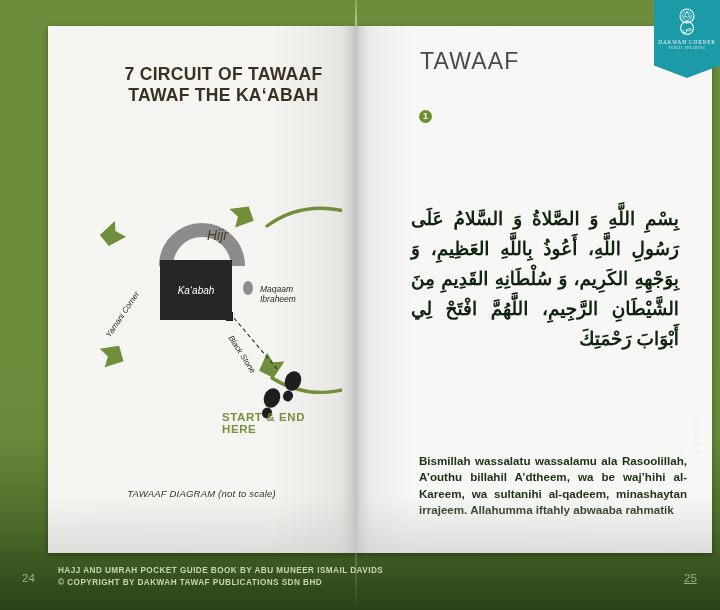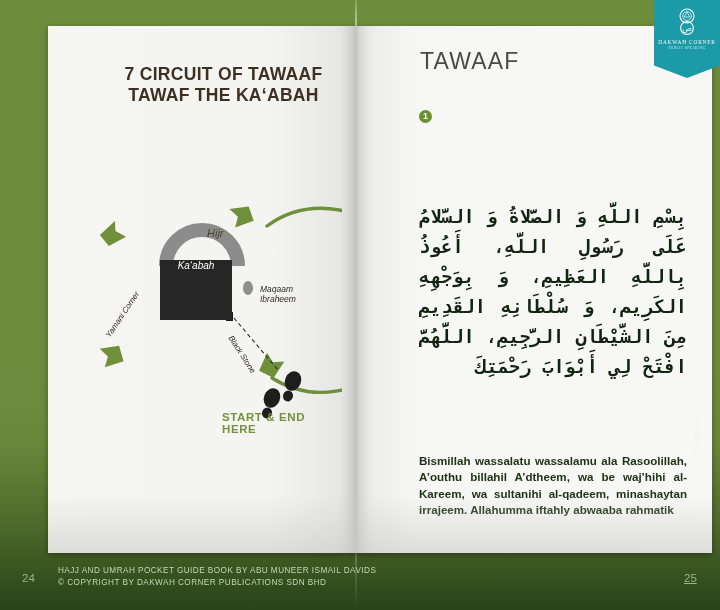--- a/index.html
+++ b/index.html
@@ -61,33 +61,33 @@
     color:#3c3121;font-weight:bold;font-size:17.5px;line-height:1.22;
     letter-spacing:.3px;
     font-family:"Liberation Sans", sans-serif;
   }
   .left-title span{display:block;margin-left:44px;}
 
   .diagram{position:absolute;left:14px;top:140px;width:280px;height:300px;}
   .diagram svg{display:block;}
 
   .dg-label{position:absolute;font-style:italic;font-size:9px;color:#3c3224;white-space:nowrap;}
-  .lbl-hijr{left:145px;top:61px;font-size:11px;color:#4a3f2c;}
+  .lbl-hijr{left:145px;top:61px;font-size:14px;color:#4a3f2c;}
   .lbl-kaabah{left:0;top:0;font-size:10px;color:#ffffff;font-style:italic;}
   .lbl-maqaam{left:198px;top:118px;font-size:8.5px;line-height:1.18;color:#2f2a20;font-style:italic;}
   .lbl-yamani{left:42px;top:168px;font-size:8px;color:#2f2a20;transform:rotate(-56deg);transform-origin:left top;font-style:italic;}
   .lbl-black{left:172px;top:168px;font-size:8px;color:#2f2a20;transform:rotate(57deg);transform-origin:left top;font-style:italic;}
 
   .start-end{
     position:absolute;left:160px;top:245px;
     color:#78913f;font-weight:bold;font-size:11.5px;letter-spacing:.6px;
   }
   .kaabah-box{
     position:absolute;left:98px;top:94px;width:72px;height:60px;background:#262626;
-    display:flex;align-items:flex-start;justify-content:center;
+    display:flex;align-items:center;justify-content:center;
   }
   .caption{
     position:absolute;left:0;top:462px;width:307px;text-align:center;
     font-size:9.5px;color:#3a3226;font-style:italic;letter-spacing:.2px;
   }
 
   
   .rt-wrap{position:absolute;left:307px;top:0;width:357px;height:455px;}
   .rt-title{
     position:absolute;left:65px;top:22px;
@@ -96,23 +96,23 @@
   .rt-para{
     position:absolute;left:89px;top:82px;width:243px;
     font-size:12.3px;line-height:1.52;color:#2c2c2a;text-align:justify;
   }
   .num-badge{
     position:absolute;left:64px;top:84px;width:13px;height:13px;border-radius:50%;
     background:#6b9031;color:#fff;font-size:9px;font-weight:bold;
     display:flex;align-items:center;justify-content:center;line-height:1;
   }
   .arabic{
-    position:absolute;left:64px;top:178px;width:268px;
+    position:absolute;left:56px;top:178px;width:268px;
     direction:rtl;text-align:justify;
-    font-family:Liberation Mono, monospace;
+    font-family:Liberation Sans, sans-serif;
     font-size:18.5px;line-height:1.62;color:#10240f;font-weight:bold;
   }
   .translit{
     position:absolute;left:64px;top:427px;width:268px;
     font-size:11.6px;line-height:1.42;color:#1d3214;font-weight:bold;text-align:justify;
   }
 
   
   .tab{
     position:absolute;left:684px;top:374px;width:26px;height:120px;
@@ -141,21 +141,21 @@
     font-family:"Liberation Serif", serif;
   }
   .ribbon .brand2{
     color:#cfeaee;font-size:3.4px;letter-spacing:.5px;margin-top:1px;
     font-family:"Liberation Serif", serif;
   }
 
   
   .footer-left{
     position:absolute;left:58px;top:565px;width:420px;
-    color:#c8d3b4;font-size:8.2px;letter-spacing:.45px;line-height:1.5;
+    color:#c8d3b4;font-size:8.2px;letter-spacing:.45px;line-height:1.5;font-weight:bold;
   }
   .pageno-l{
     position:absolute;left:22px;top:572px;color:#9fb187;font-size:11.5px;
   }
   .pageno-r{
     position:absolute;left:684px;top:572px;color:#9fb187;font-size:11.5px;text-decoration:underline;
   }
 </style>
 </head>
 <body>
@@ -217,20 +217,21 @@
         <div class="dg-label lbl-yamani">Yamani Corner</div>
         <div class="dg-label lbl-black">Black Stone</div>
 
         <div class="kaabah-box">
           <span class="lbl-kaabah" style="position:static;">Ka‘abah</span>
         </div>
 
         <div class="start-end">START &amp; END HERE</div>
       </div>
 
+      <div class="caption">TAWAAF DIAGRAM (not to scale)</div>
     </div>
 
     <div class="page page-right">
       <div class="rt-wrap" style="left:0;">
         <div class="rt-title">TAWAAF</div>
 
         <div class="num-badge">1</div>
 
         <div class="arabic">بِسْمِ اللَّهِ وَ الصَّلاةُ وَ السَّلامُ عَلَى رَسُولِ اللَّهِ، أَعُوذُ بِاللَّهِ العَظِيمِ، وَ بِوَجْهِهِ الكَرِيم، وَ سُلْطَانِهِ القَدِيمِ مِنَ الشَّيْطَانِ الرَّجِيمِ، اللَّهُمَّ افْتَحْ لِي أَبْوَابَ رَحْمَتِكَ</div>
 
@@ -254,18 +255,18 @@
       <path d="M13 5 L16 10 L10 10 Z" fill="none" stroke="#ffffff" stroke-width=".7"></path>
       <circle cx="13" cy="21" r="6.4" fill="none" stroke="#ffffff" stroke-width="1.1"></circle>
       <text x="13" y="24.4" text-anchor="middle" font-size="8" fill="#ffffff" font-family="'Liberation Serif',serif">ص</text>
     </svg>
     <div class="brand">DAKWAH CORNER</div>
     <div class="brand2">PUBLIC SPEAKING</div>
   </div>
 
   <div class="footer-left">
     <div>HAJJ AND UMRAH POCKET GUIDE BOOK BY ABU MUNEER ISMAIL DAVIDS</div>
-    <div>© COPYRIGHT BY DAKWAH CORNER PUBLICATIONS SDN BHD</div>
+    <div>© COPYRIGHT BY DAKWAH TAWAF PUBLICATIONS SDN BHD</div>
   </div>
   <div class="pageno-l">24</div>
   <div class="pageno-r">25</div>
 
 </div>
 
 </body></html>

